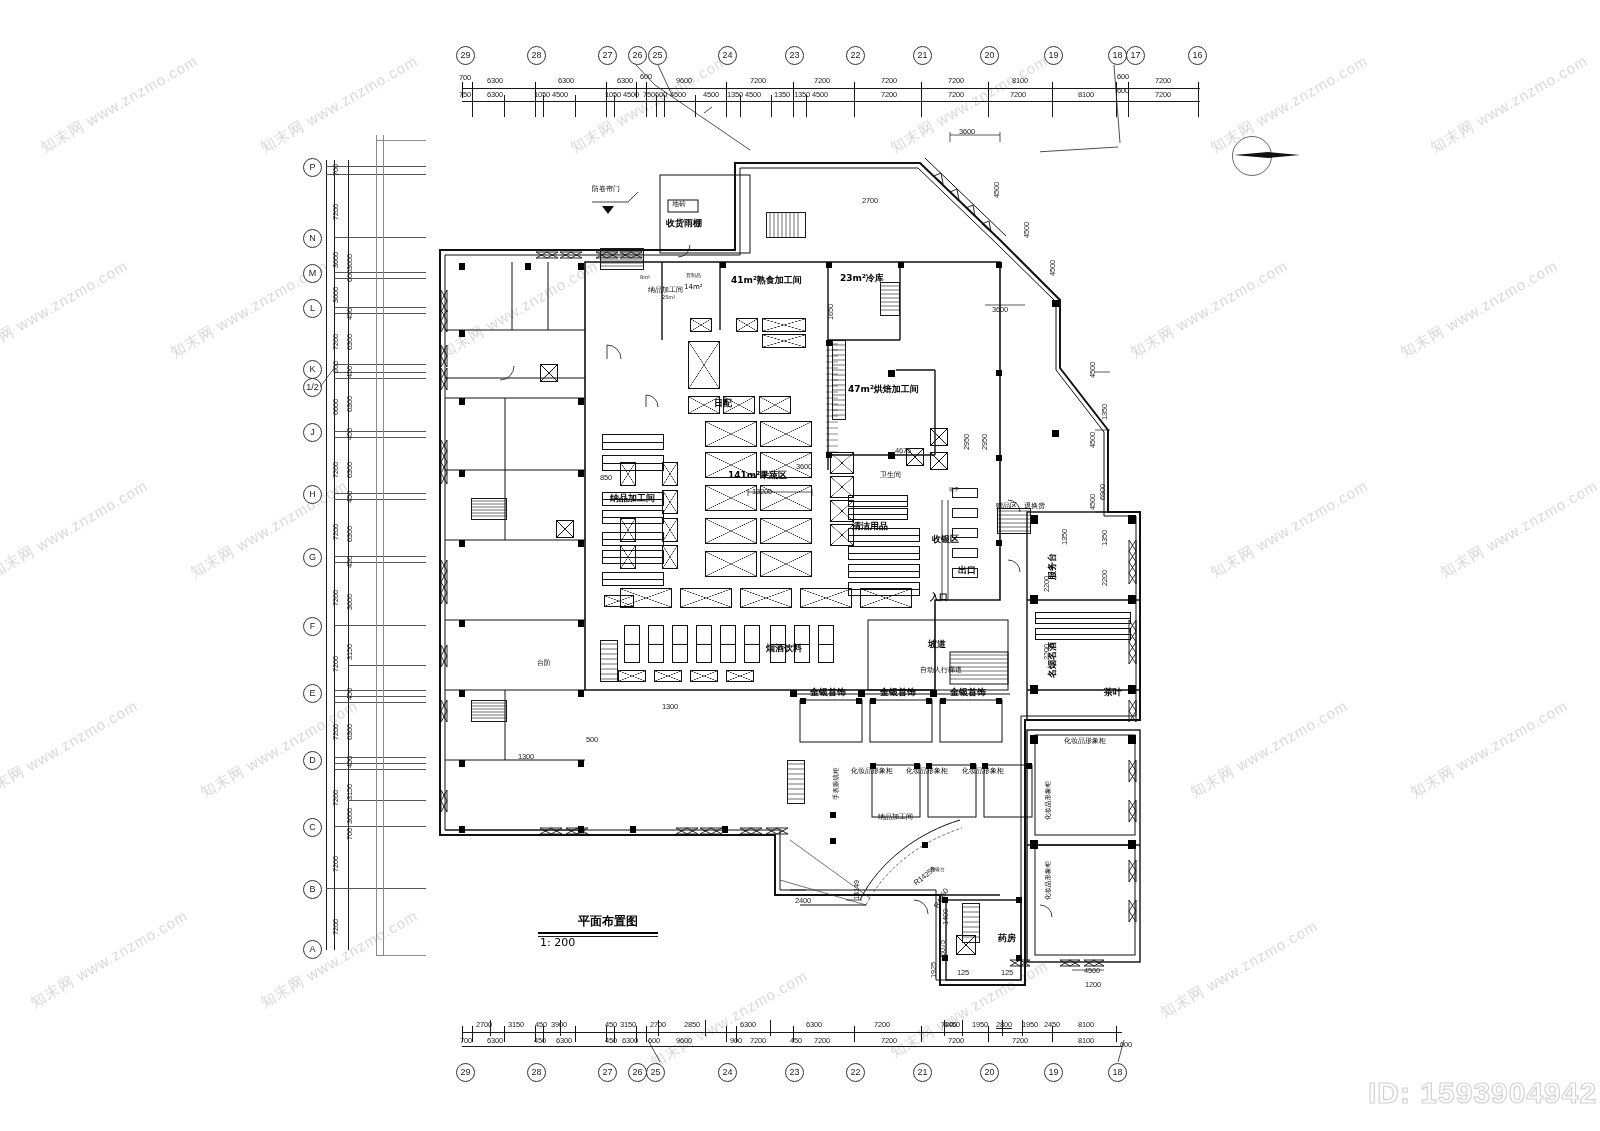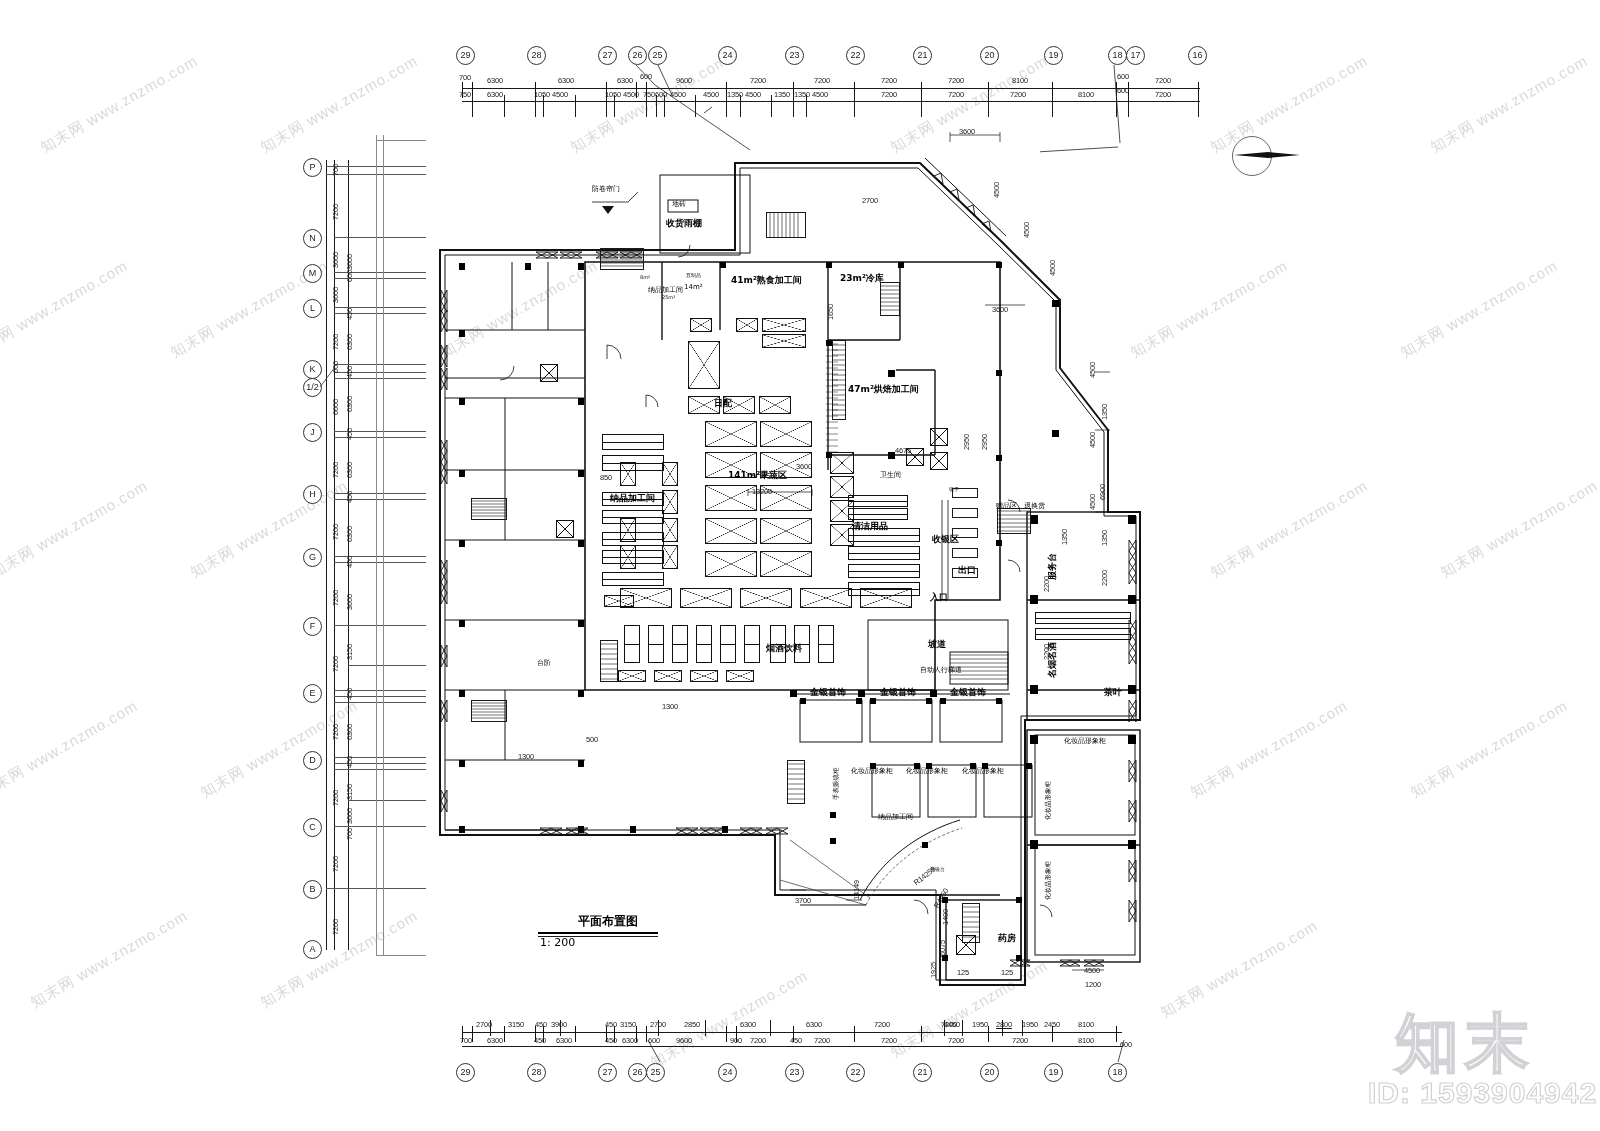--- a/index.html
+++ b/index.html
@@ -826,21 +826,21 @@
     <div class="dimv" style="left:962px;top:450px;">2950</div>
     <div class="dimv" style="left:980px;top:450px;">2950</div>
     <div class="dimv" style="left:826px;top:320px;">1650</div>
     <div class="dim" style="left:600px;top:473px;">850</div>
     <div class="dim" style="left:662px;top:702px;">1300</div>
     <div class="dim" style="left:518px;top:752px;">1300</div>
     <div class="dim" style="left:586px;top:735px;">500</div>
     <div class="dim" style="left:752px;top:487px;">13200</div>
     <div class="dim" style="left:796px;top:462px;">3600</div>
     <div class="dimv" style="left:852px;top:900px;">14149</div>
-    <div class="dim" style="left:795px;top:896px;">3700</div>
+    <div class="dim" style="left:795px;top:896px;">2400</div>
     <div class="dim" style="left:912px;top:880px;transform:rotate(-38deg);transform-origin:0 0;">R14259</div>
     <div class="dim" style="left:932px;top:905px;transform:rotate(-60deg);transform-origin:0 0;">R4950</div>
     <div class="dimv" style="left:941px;top:925px;">1400</div>
     <div class="dimv" style="left:929px;top:978px;">1925</div>
     <div class="dimv" style="left:938px;top:960px;">36075</div>
     <div class="dim" style="left:957px;top:968px;">125</div>
     <div class="dim" style="left:1001px;top:968px;">125</div>
     <div class="dim" style="left:1085px;top:980px;">1200</div>
     <div class="dim" style="left:1084px;top:966px;">4500</div>
     <div class="dimv" style="left:1042px;top:592px;">2200</div>
@@ -988,16 +988,15 @@
     <div class="scl" style="left:540px;top:936px;">1: 200</div>
   </div>
 
   <div>
     <div class="comp" style="left:1232px;top:136px;width:38px;height:38px;"></div>
     <svg class="abs" style="left:1232px;top:136px;width:70px;height:38px;">
       <polygon points="2,19 36,16 68,19 36,22" fill="#111"></polygon>
     </svg>
   </div>
 
-  <div class="wmbig" style="left:1395px;top:1000px;">知末</div>
   <div class="wmid" style="left:1368px;top:1076px;">ID: 1593904942</div>
 
 </div>
 
 </body></html>

